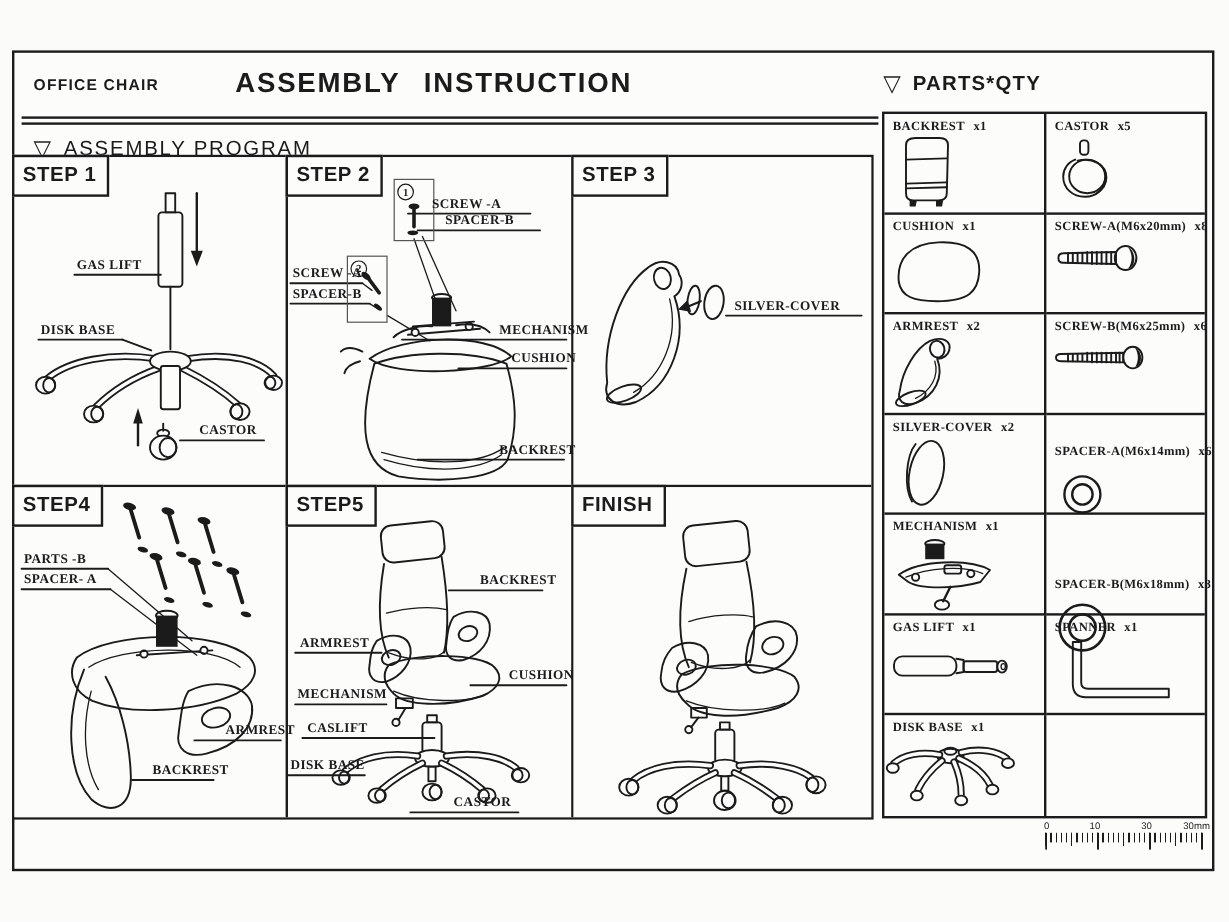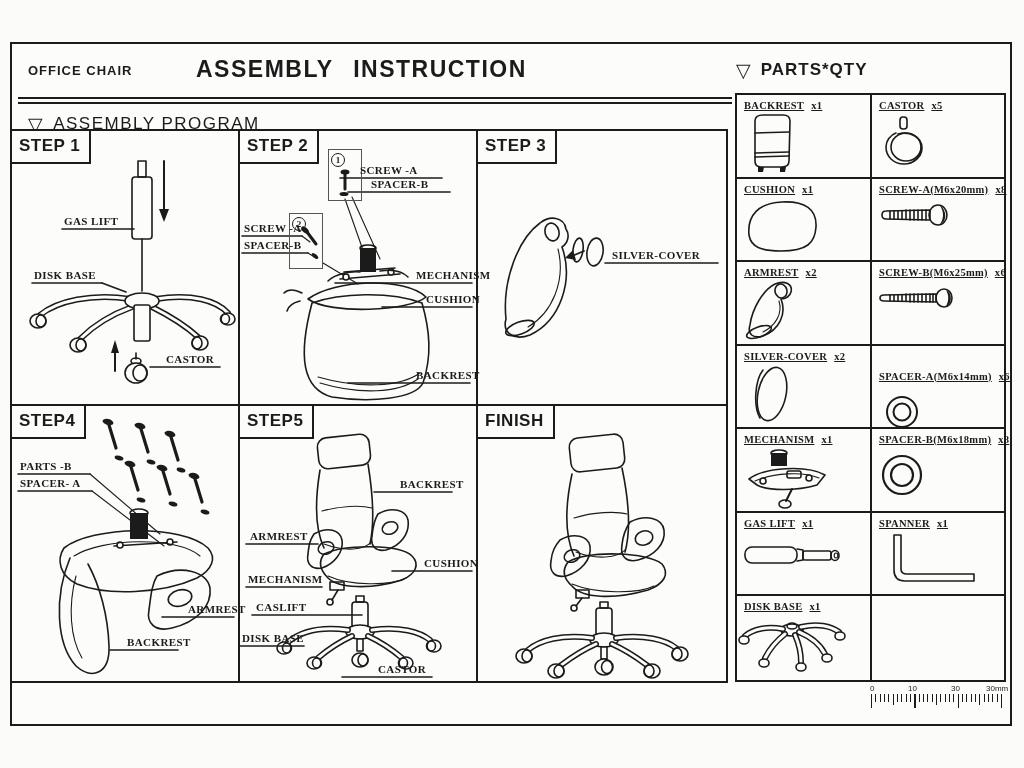--- a/index.html
+++ b/index.html
@@ -26,21 +26,21 @@
   .d .fill{fill:var(--ink);stroke:none;}
   .d .pf{fill:var(--paper);}
   .d .tube-o{stroke-width:6;}
   .d .tube-i{stroke:var(--paper);stroke-width:3;}
   .d .thin{stroke-width:1.1;}
   .cobox{position:absolute;border:1.2px solid #555;z-index:1;}
   .conum{position:absolute;width:14px;height:14px;border:1.5px solid var(--ink);border-radius:50%;font-size:9px;font-weight:bold;display:flex;align-items:center;justify-content:center;z-index:2;font-family:"Liberation Serif",serif;}
   
   .ptable{left:735px;top:93px;width:271px;height:589px;border:2px solid var(--ink);display:grid;grid-template-columns:135px 132px;grid-template-rows:repeat(7,83.5px);background:var(--paper);}
   .pcell{position:relative;padding:5px 4px 2px 7px;}
-  .plabel{font-family:"Liberation Serif",serif;font-weight:bold;font-size:10.5px;letter-spacing:.3px;white-space:nowrap;text-decoration:underline;}
+  .plabel{font-family:"Liberation Serif",serif;font-weight:bold;font-size:10.5px;letter-spacing:.3px;white-space:nowrap;}
   .plabel .qty{margin-left:7px;}
   .picon{position:absolute;left:0;right:0;top:16px;bottom:0;display:flex;align-items:center;justify-content:center;}
   
   .ruler{left:868px;top:684px;width:138px;height:30px;}
   .rlab{position:absolute;top:0;font-size:8px;color:var(--ink);}
   .ticks{position:absolute;left:3px;top:10px;width:131px;height:14px;}
   .tminor{position:absolute;left:0;top:0;width:131px;height:8px;background:repeating-linear-gradient(to right,var(--ink) 0 1px,transparent 1px 4.333px);}
   .tmid{position:absolute;left:0;top:0;width:131px;height:11px;background:repeating-linear-gradient(to right,var(--ink) 0 1px,transparent 1px 21.667px);}
   .tmajor{position:absolute;left:0;top:0;width:132px;height:14px;background:repeating-linear-gradient(to right,var(--ink) 0 1.2px,transparent 1.2px 43.333px);}
 </style>
@@ -470,21 +470,21 @@
       <path class="thin" d="M18,36 C36,28 66,26 82,33"></path>
       <circle class="pf" cx="26" cy="36" r="3"></circle>
           <circle class="pf" cx="72" cy="33" r="3"></circle>
       <rect x="50" y="26" width="14" height="7" rx="2"></rect>
       <line x1="55" y1="44" x2="49" y2="56" style="stroke-width:2"></line>
       <ellipse cx="48" cy="59" rx="6" ry="4"></ellipse>
     </svg>
       </div>
   </div>
 
-  <div class="pcell" style="border-bottom:2px solid var(--ink);">
+  <div class="pcell" style="border-bottom:2px solid var(--ink);margin-top:48px;">
     <div class="plabel"><span>SPACER-B(M6x18mm)</span><span class="qty">x8</span></div>
     <div class="picon">
         <svg class="d" width="60" height="60" viewBox="0 0 60 60">
       <circle cx="30" cy="30" r="19" style="stroke-width:2.2"></circle>
       <circle cx="30" cy="30" r="11" style="stroke-width:2.2"></circle>
     </svg>
       </div>
   </div>
 
   <div class="pcell" style="border-right:2px solid var(--ink);border-bottom:2px solid var(--ink);">

